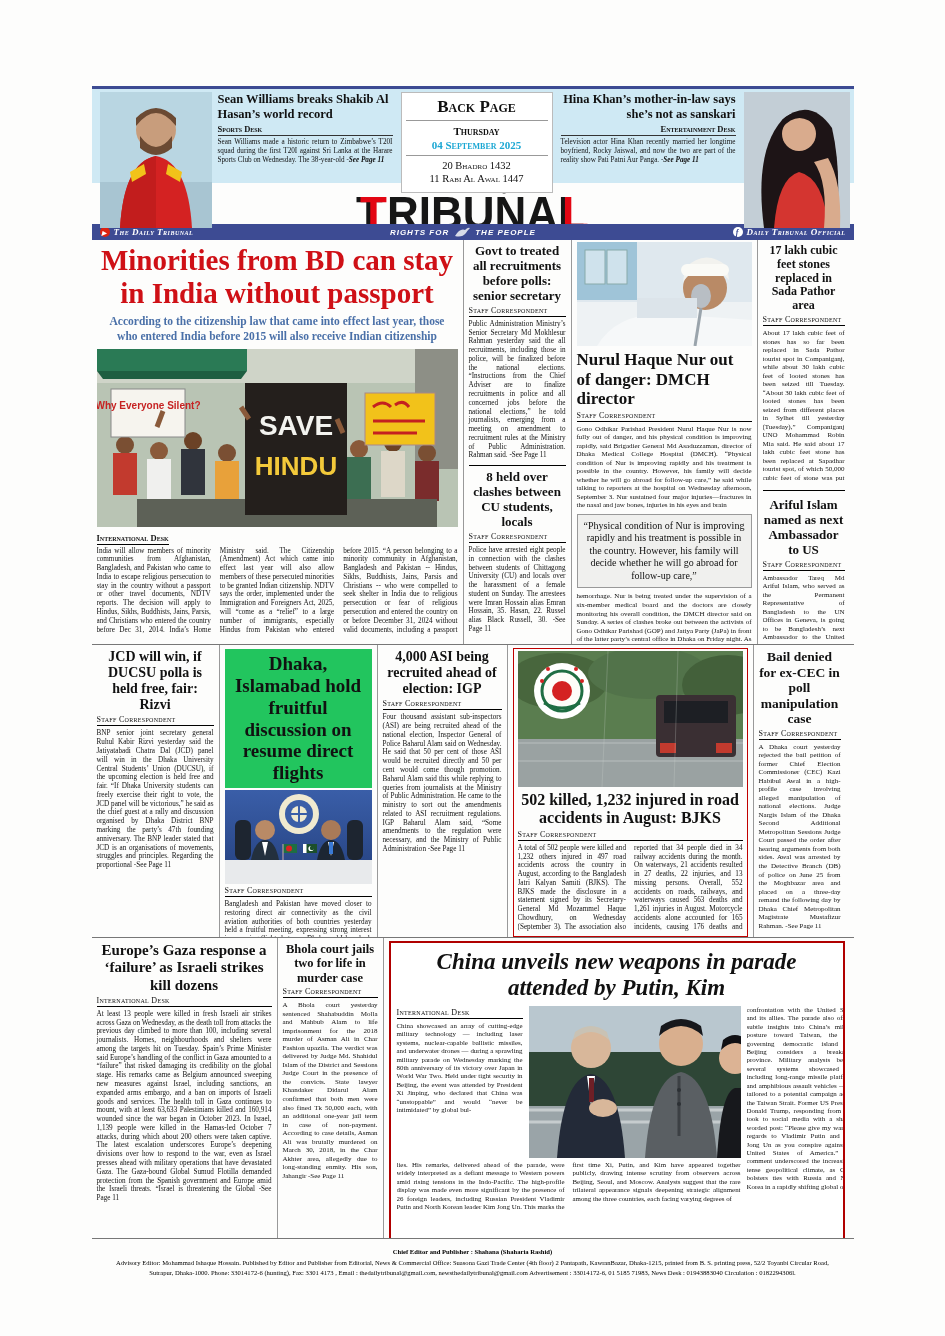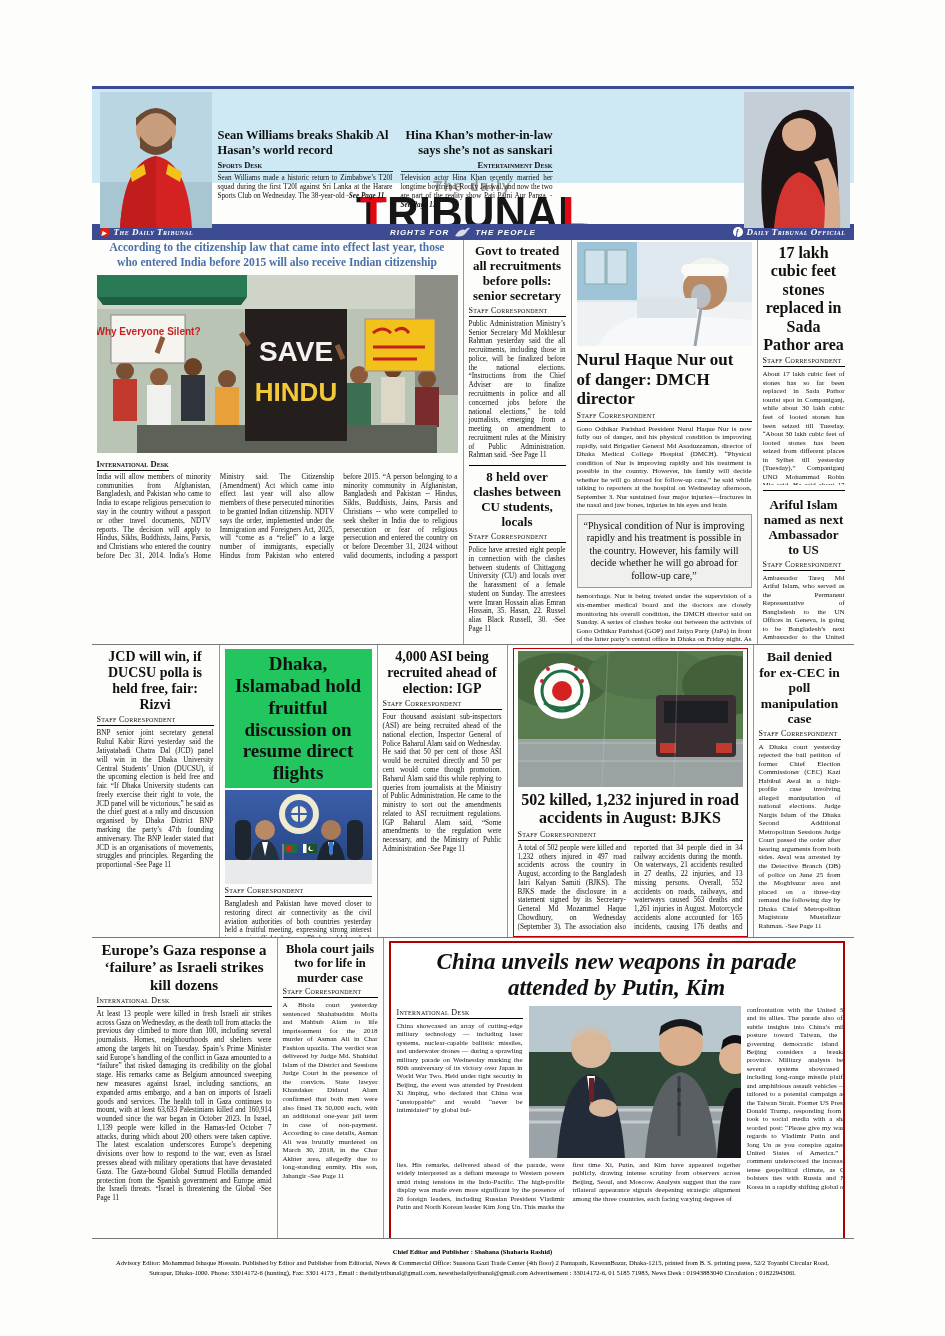--- a/index.html
+++ b/index.html
@@ -3,21 +3,21 @@
 <meta charset="utf-8">
 <style>
   html,body{margin:0;padding:0;}
   body{width:945px;height:1336px;background:#f6f6f4;font-family:"Liberation Serif",serif;color:#111;position:relative;}
   .sheet{width:945px;height:1336px;background:#fdfdfc;overflow:hidden;position:relative;}
   .content{width:762px;margin:0 auto;position:relative;top:82px;}
 
   
   .masthead{position:relative;height:158px;}
   .band{position:absolute;top:4px;left:0;right:0;height:94px;background:#cfe9f4;border-top:3px solid #3d4b93;}
-  .teasers{position:absolute;top:10px;left:126px;right:118px;display:grid;grid-template-columns:1fr 152px 1fr;gap:8px;z-index:3;margin-top:36px;}
+  .teasers{position:absolute;top:10px;left:126px;right:118px;display:grid;grid-template-columns:1fr 152px 1fr;gap:8px;z-index:3;}
   .teaser h3{margin:0 0 2px 0;font-size:12.5px;line-height:1.2;font-weight:bold;}
   .teaser.right h3{text-align:right;}
   .desk-mini{font-variant:small-caps;font-weight:bold;font-size:8.5px;border-bottom:1px solid #333;display:block;padding-bottom:1px;margin-bottom:2px;}
   .teaser.right .desk-mini{text-align:right;}
   .teaser p{margin:0;font-size:7.2px;line-height:1.25;text-align:justify;}
   .seepage{font-weight:bold;font-style:italic;font-size:7.2px;}
   .backpage{background:#fff;border:1px solid #bbb;text-align:center;padding:4px 4px 6px 4px;z-index:4;}
   .bp-kicker{font-variant:small-caps;font-weight:bold;font-size:17px;border-bottom:1px solid #999;padding-bottom:3px;margin-bottom:4px;}
   .bp-day{font-variant:small-caps;font-weight:bold;font-size:11px;margin:4px 0 2px;}
   .bp-date{font-variant:small-caps;font-weight:bold;font-size:11px;color:#1ba7d3;border-bottom:1px solid #999;padding-bottom:4px;margin-bottom:4px;}
@@ -52,21 +52,21 @@
   
   .lead-title{color:#cf1016;font-weight:bold;font-size:29px;text-align:center;line-height:1.15;margin:4px 0 3px;}
   .lead-sub{color:#4a70a8;font-weight:bold;font-size:11.5px;text-align:center;line-height:1.3;margin:0 6px 5px;}
   .lead-photo{width:100%;height:178px;overflow:hidden;}
   .lead-body{column-count:3;column-gap:9px;height:96px;overflow:hidden;}
   .desk-label{display:inline-block;font-variant:small-caps;font-weight:bold;font-size:8.5px;border-bottom:1px solid #000;padding-bottom:1px;margin:3px 0 2px;}
 
   .hl-govt{font-size:13px;}
   .hl-clashes{font-size:13px;}
   .hl-nur{font-size:17px;text-align:left;}
-  .hl-stones{font-size:16px;}
+  .hl-stones{font-size:12px;}
   .hl-ariful{font-size:13px;}
   .hl-jcd{font-size:14px;}
   .hl-dhaka{font-size:19px;background:#22c55e;padding:4px 2px;}
   .hl-asi{font-size:14px;}
   .hl-bjks{font-size:16px;}
   .hl-bail{font-size:13.5px;}
   .hl-europe{font-size:15px;}
   .hl-bhola{font-size:12.5px;}
   .hl-china{font-size:23px;margin:4px 0 4px;font-style:italic;}
 
@@ -118,20 +118,27 @@
       </svg>
     </figure>
 
     <div class="teasers">
       <div class="teaser left">
         <h3>Sean Williams breaks Shakib Al Hasan’s world record</h3>
         <span class="desk-mini">Sports Desk</span>
         <p><span>Sean Williams made a historic return to Zimbabwe’s T20I squad during the first T20I against Sri Lanka at the Harare Sports Club on Wednesday. The 38-year-old</span> <span class="seepage">-See Page 11</span></p>
       </div>
 
+      <div class="backpage">
+        <div class="bp-kicker">Back Page</div>
+        <div class="bp-day">Thursday</div>
+        <div class="bp-date">04 September 2025</div>
+        <div class="bp-alt">20 Bhadro 1432</div>
+        <div class="bp-alt">11 Rabi Al Awal 1447</div>
+      </div>
 
       <div class="teaser right">
         <h3>Hina Khan’s mother-in-law says she’s not as sanskari</h3>
         <span class="desk-mini">Entertainment Desk</span>
         <p><span>Television actor Hina Khan recently married her longtime boyfriend, Rocky Jaiswal, and now the two are part of the reality show Pati Patni Aur Panga.</span> <span class="seepage">-See Page 11</span></p>
       </div>
     </div>
 
     <figure class="photo-frame right">
       <svg width="106" height="136" viewBox="0 0 106 136">
@@ -164,20 +171,21 @@
       <span class="bar-right">
         <span class="icon-fb">f</span>
         <span class="caps">Daily Tribunal Official</span>
       </span>
     </div>
   </header>
 
   <div class="row row1">
 
     <section class="cell">
+      <h1 class="lead-title">Minorities from BD can stay in India without passport</h1>
       <div class="lead-sub">According to the citizenship law that came into effect last year, those who entered India before 2015 will also receive Indian citizenship</div>
       <figure class="lead-photo">
         <svg width="362" height="178" viewBox="0 0 362 178">
           <rect width="362" height="178" fill="#b9c4b4"></rect>
           <rect width="362" height="34" fill="#cfd4c8"></rect>
           <path d="M0 0 H150 V22 H0 Z" fill="#2a7a55"></path>
           <path d="M0 22 H150 L144 30 H6 Z" fill="#1e5e41"></path>
           <rect x="318" y="0" width="44" height="120" fill="#8d8f86"></rect>
           <g>
             <circle cx="28" cy="96" r="9" fill="#7a4f33"></circle>

